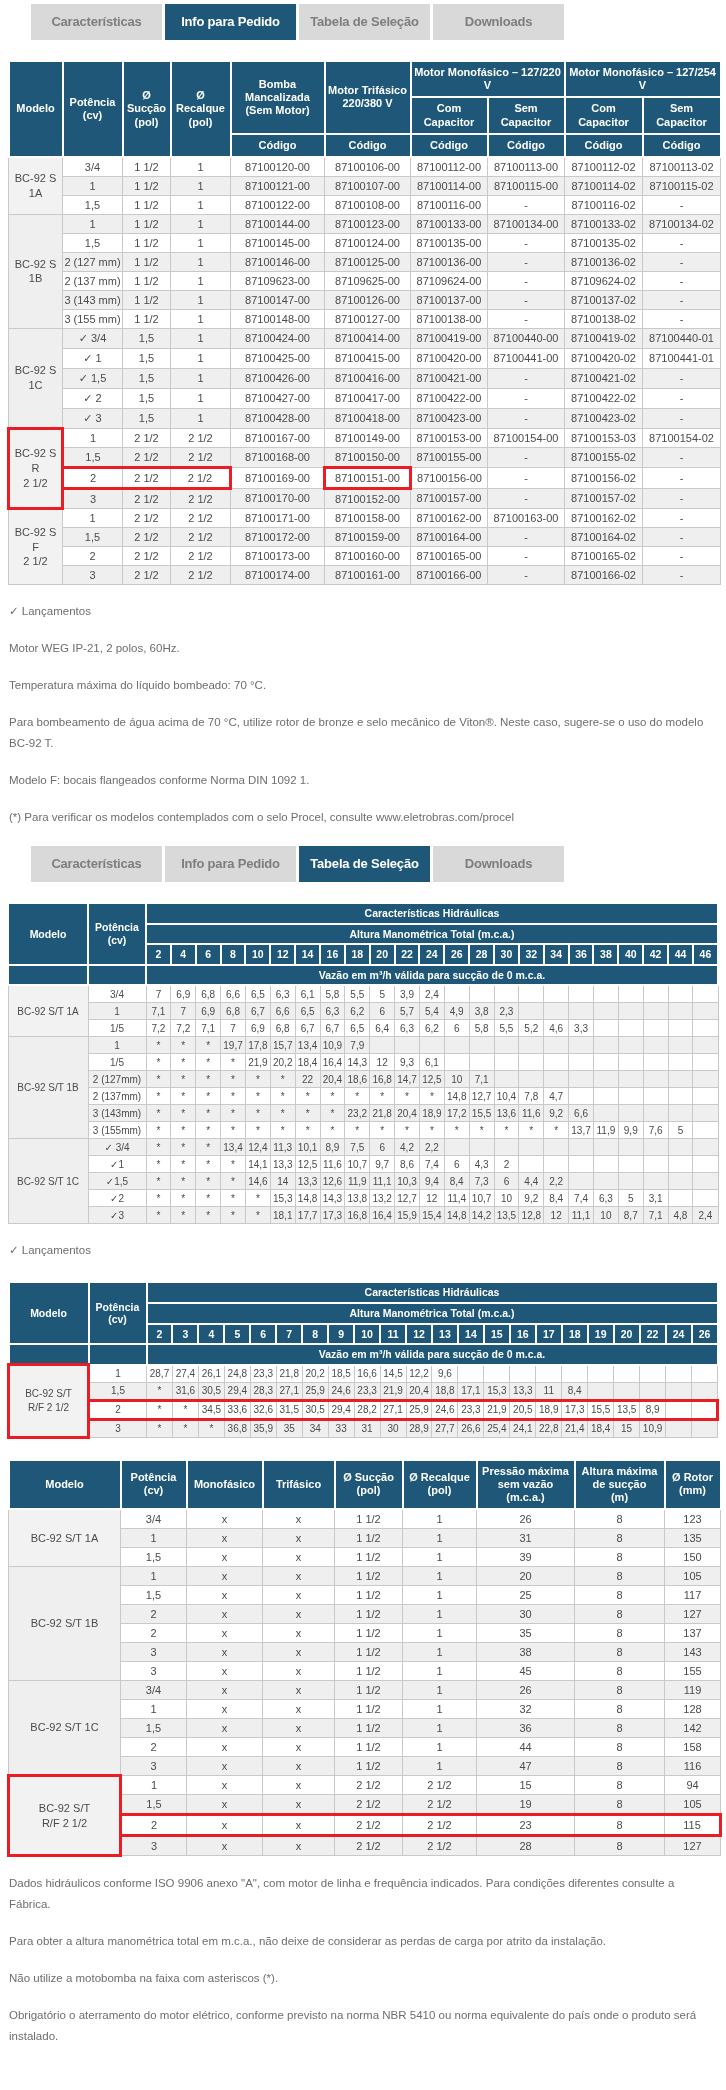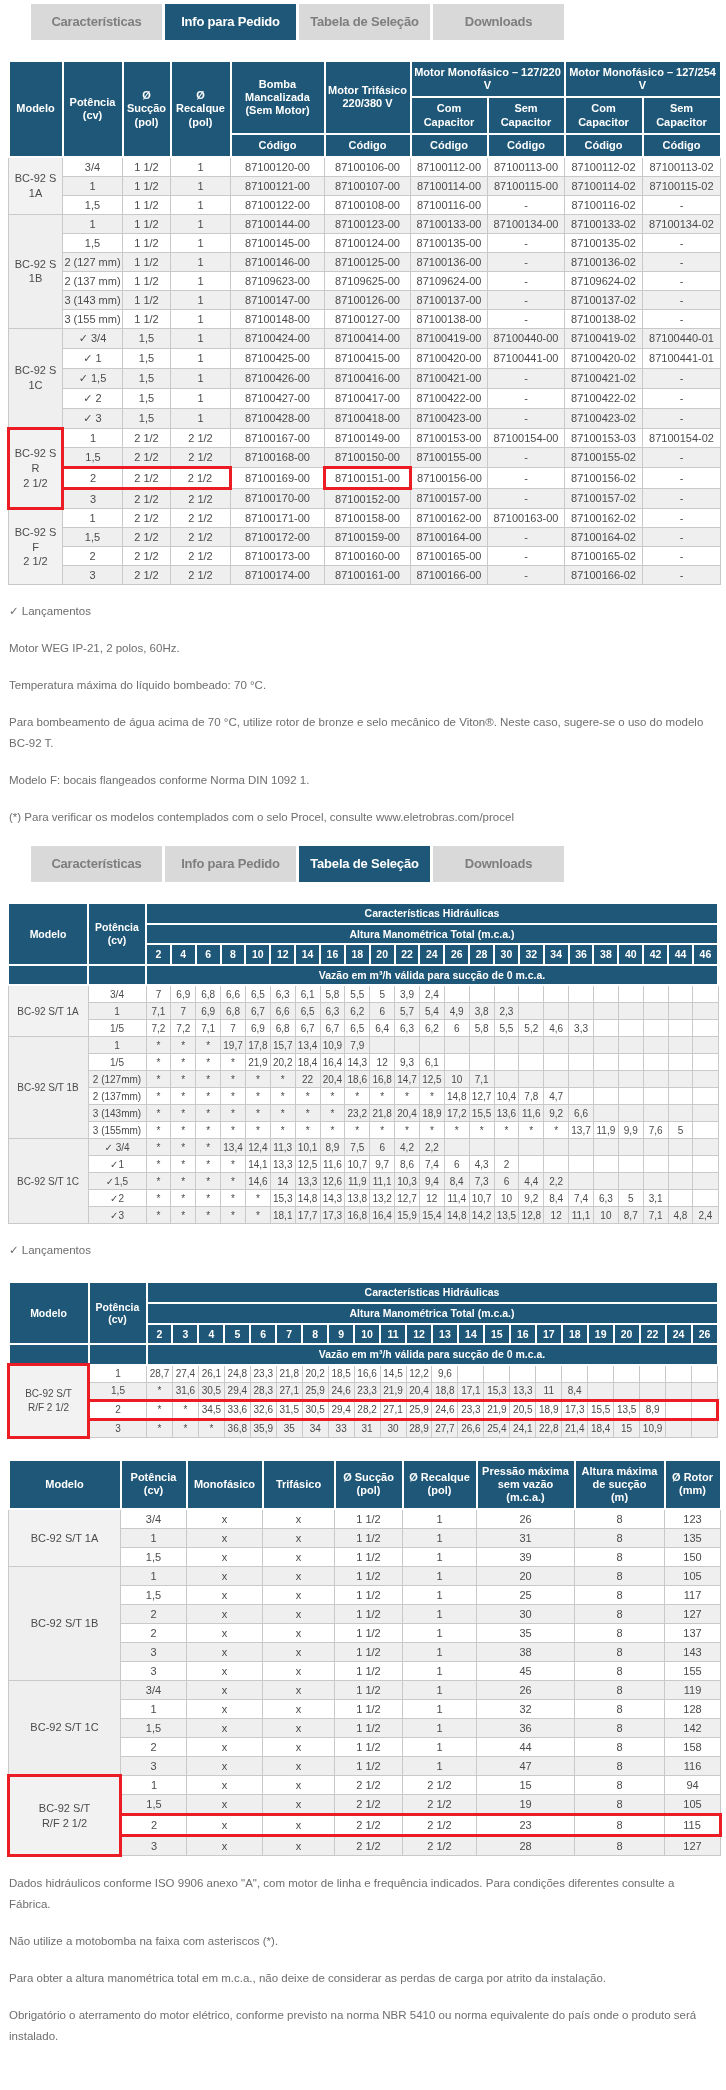--- a/index.html
+++ b/index.html
@@ -1192,17 +1192,17 @@
           <td>2 1/2</td>
           <td>28</td>
           <td>8</td>
           <td>127</td>
         </tr>
       </tbody>
     </table>
 
   <div class="notes">
       <div class="note">Dados hidráulicos conforme ISO 9906 anexo "A", com motor de linha e frequência indicados. Para condições diferentes consulte a Fábrica.</div>
+      <div class="note">Para obter a altura manométrica total em m.c.a., não deixe de considerar as perdas de carga por atrito da instalação.</div>
       <div class="note">Não utilize a motobomba na faixa com asteriscos (*).</div>
-      <div class="note">Para obter a altura manométrica total em m.c.a., não deixe de considerar as perdas de carga por atrito da instalação.</div>
       <div class="note">Obrigatório o aterramento do motor elétrico, conforme previsto na norma NBR 5410 ou norma equivalente do país onde o produto será instalado.</div>
     </div>
 </div>
 
 </body></html>

